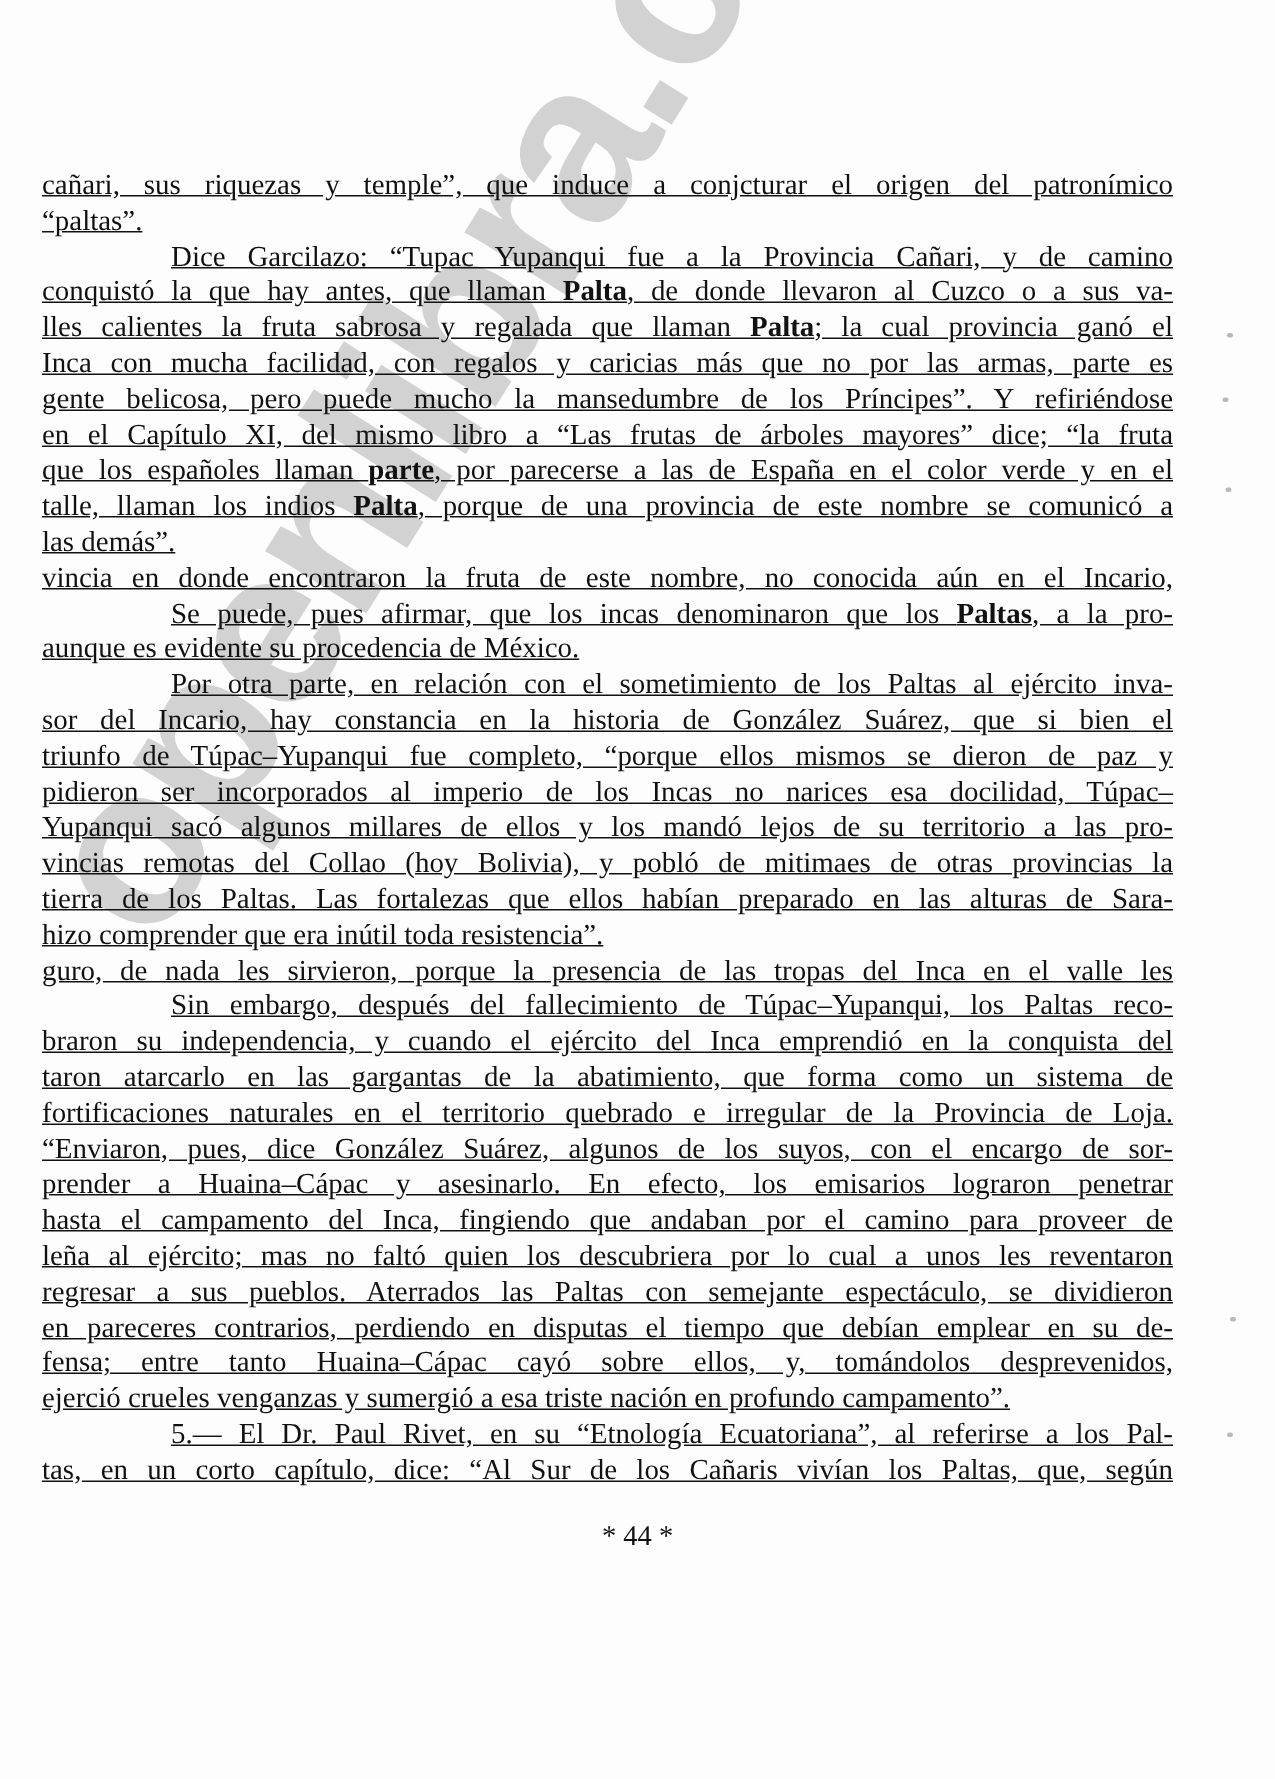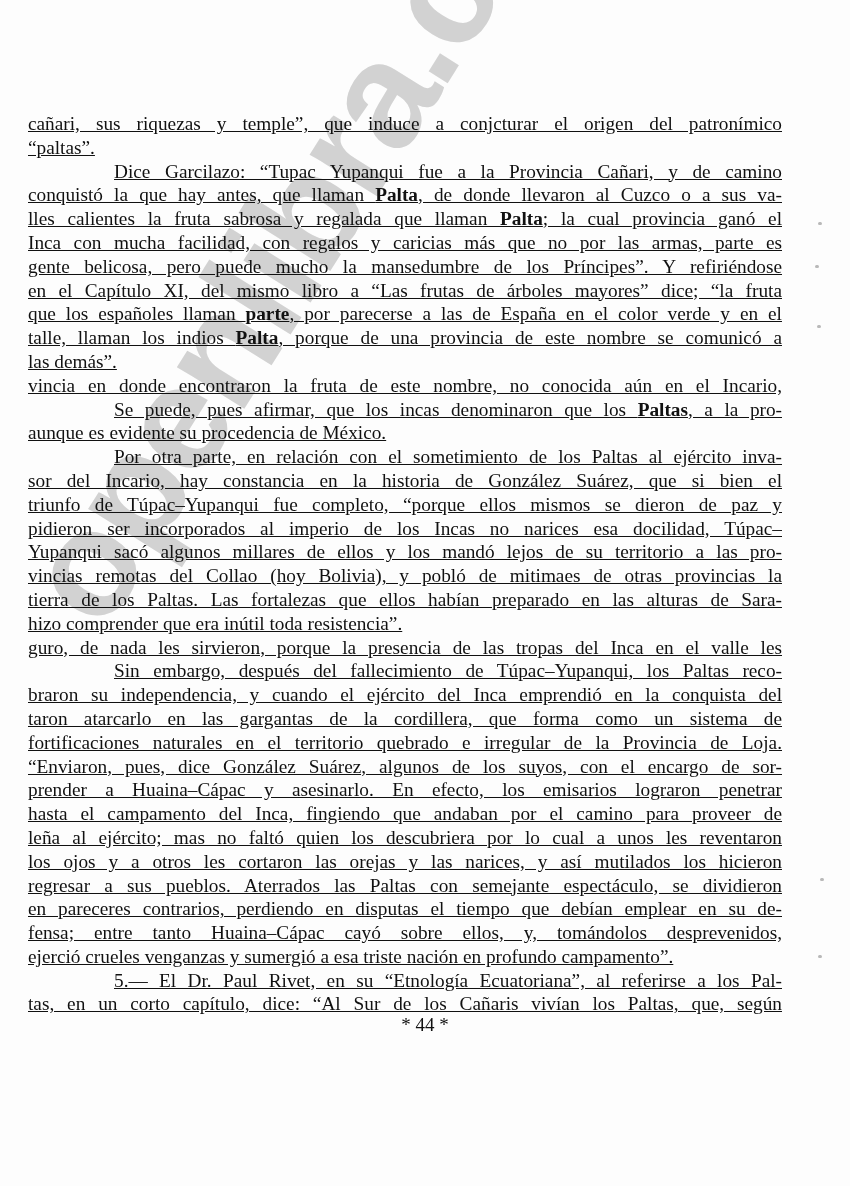--- a/index.html
+++ b/index.html
@@ -112,27 +112,26 @@
       <span class="line">sor del Incario, hay constancia en la historia de González Suárez, que si bien el</span>
       <span class="line">triunfo de Túpac–Yupanqui fue completo, “porque ellos mismos se dieron de paz y</span>
       <span class="line">pidieron ser incorporados al imperio de los Incas no narices esa docilidad, Túpac–</span>
       <span class="line">Yupanqui sacó algunos millares de ellos y los mandó lejos de su territorio a las pro-</span>
       <span class="line">vincias remotas del Collao (hoy Bolivia), y pobló de mitimaes de otras provincias la</span>
       <span class="line">tierra de los Paltas.  Las fortalezas que ellos habían preparado en las alturas de Sara-</span>
       <span class="line last">hizo comprender que era inútil toda resistencia”.</span>
       <span class="line">guro, de nada les sirvieron, porque la presencia de las tropas del Inca en el valle les</span>
       <span class="line indent">Sin embargo, después del fallecimiento de Túpac–Yupanqui, los Paltas reco-</span>
       <span class="line">braron su independencia, y cuando el ejército del Inca emprendió en la conquista del</span>
-      <span class="line">taron atarcarlo en las gargantas de la cordillera, que forma como un sistema de</span>
+      <span class="line">taron atarcarlo en las gargantas de la abatimiento, que forma como un sistema de</span>
       <span class="line">fortificaciones naturales en el territorio quebrado e irregular de la Provincia de Loja.</span>
       <span class="line">“Enviaron, pues, dice González Suárez, algunos de los suyos, con el encargo de sor-</span>
       <span class="line">prender a Huaina–Cápac y asesinarlo.  En efecto, los emisarios lograron penetrar</span>
       <span class="line">hasta el campamento del Inca, fingiendo que andaban por el camino para proveer de</span>
       <span class="line">leña al ejército;  mas no faltó quien los descubriera por lo cual a unos les reventaron</span>
-      <span class="line">los ojos y a otros les cortaron las orejas y las narices, y así mutilados los hicieron</span>
       <span class="line">regresar a sus pueblos.  Aterrados las Paltas con semejante espectáculo, se dividieron</span>
       <span class="line">en pareceres contrarios, perdiendo en disputas el tiempo que debían emplear en su de-</span>
       <span class="line">fensa;  entre tanto Huaina–Cápac cayó sobre ellos, y, tomándolos desprevenidos,</span>
       <span class="line last">ejerció crueles venganzas y sumergió a esa triste nación en profundo campamento”.</span>
       <span class="line indent">5.— El Dr. Paul Rivet, en su “Etnología Ecuatoriana”, al referirse a los Pal-</span>
       <span class="line">tas, en un corto capítulo, dice:  “Al Sur de los Cañaris vivían los Paltas, que, según</span>
     </div>
 
   <div class="page-number">* 44 *</div>
 </div>

